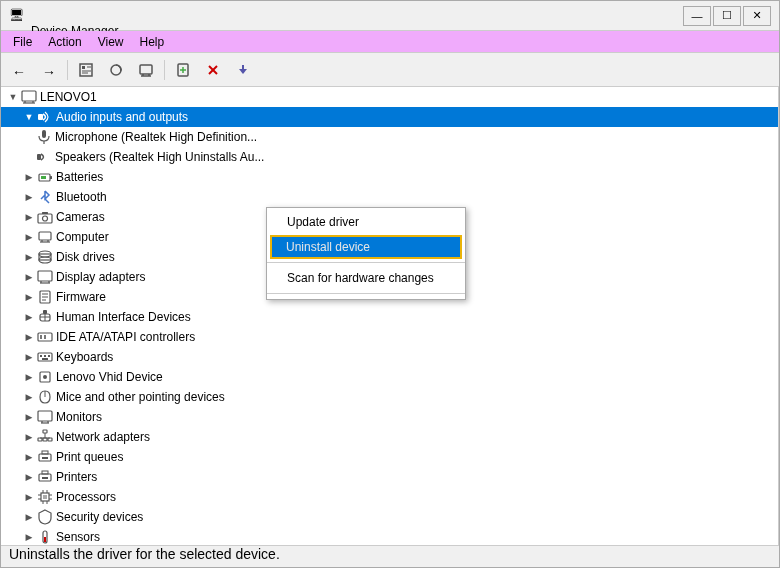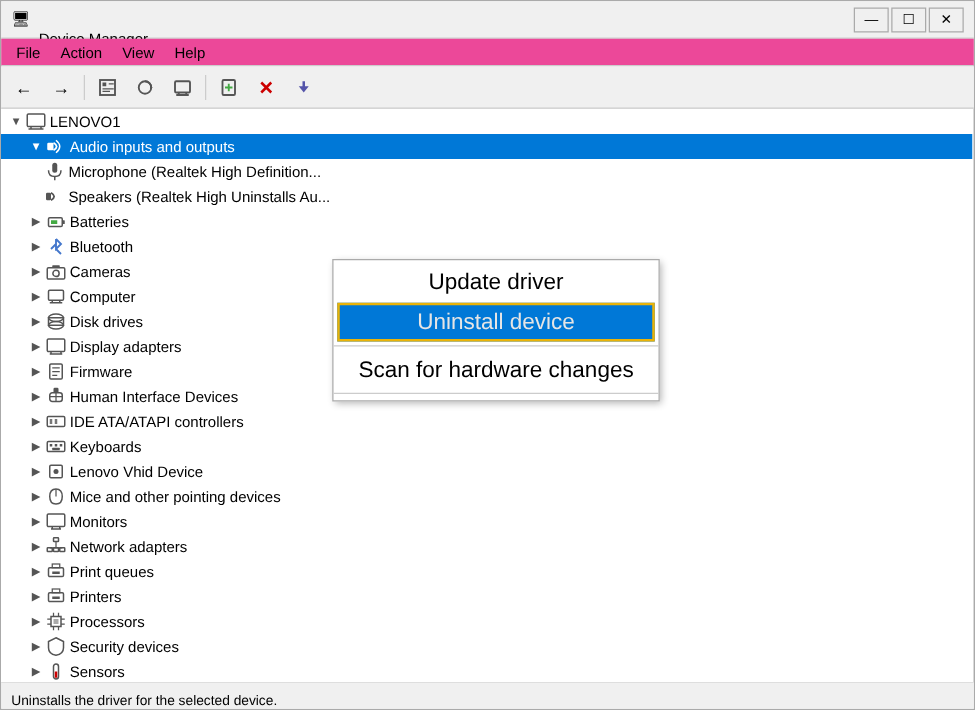--- a/index.html
+++ b/index.html
@@ -54,21 +54,21 @@
       cursor: pointer;
       display: flex;
       align-items: center;
       justify-content: center;
       font-size: 11px;
     }
     .menu-bar {
       height: 22px;
       display: flex;
       align-items: center;
-      background: #ec4899;
+      background: #f0abfc;
       border-bottom: 1px solid #ccc;
       padding: 0 4px;
     }
     .menu-item {
       padding: 2px 8px;
       cursor: pointer;
       font-size: 12px;
     }
     .toolbar {
       height: 34px;
@@ -154,44 +154,43 @@
       background: #fff;
       border: 1px solid #aaa;
       box-shadow: 2px 2px 6px rgba(0,0,0,0.3);
       z-index: 100;
       min-width: 200px;
       padding: 2px 0;
     }
     .ctx-item {
       padding: 5px 20px;
       cursor: pointer;
-      font-size: 18px;
+      font-size: 12px;
       white-space: nowrap;
-      text-align: center;
     }
     .ctx-item.active {
       background: #0078d7;
       color: #e5e5e5;
       border: 2px solid #eab308;
       margin: 1px 3px;
       padding: 3px 14px;
     }
     .ctx-separator {
       height: 1px;
       background: #ccc;
       margin: 3px 0;
     }
     .status-bar {
       height: 22px;
       background: #f0f0f0;
       border-top: 1px solid #ccc;
       display: flex;
-      align-items: flex-end;
+      align-items: flex-start;
       padding: 0 8px;
-      font-size: 11px;
+      font-size: 14px;
     }
   </style>
 </head>
 <body>
 
 <div class="window">
 
   <div class="title-bar">
     <div class="title-bar-left">
       <span class="title-bar-icon">🖥</span>

